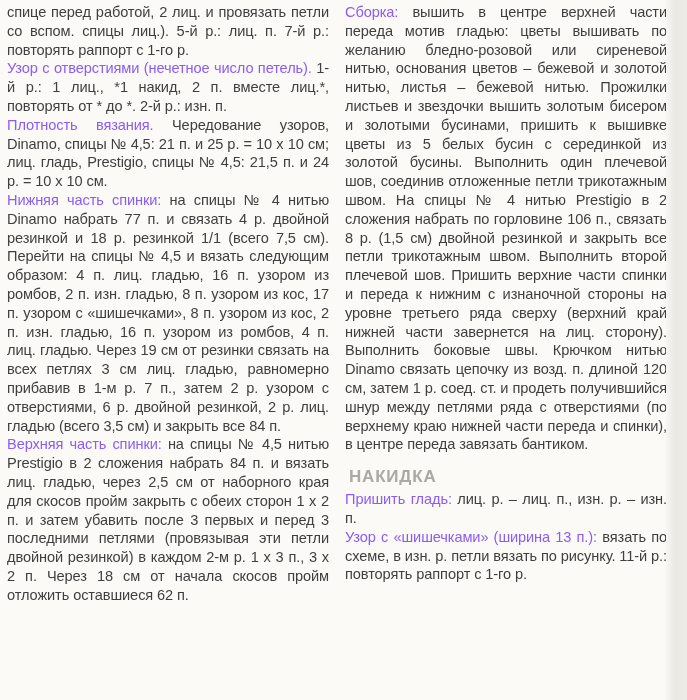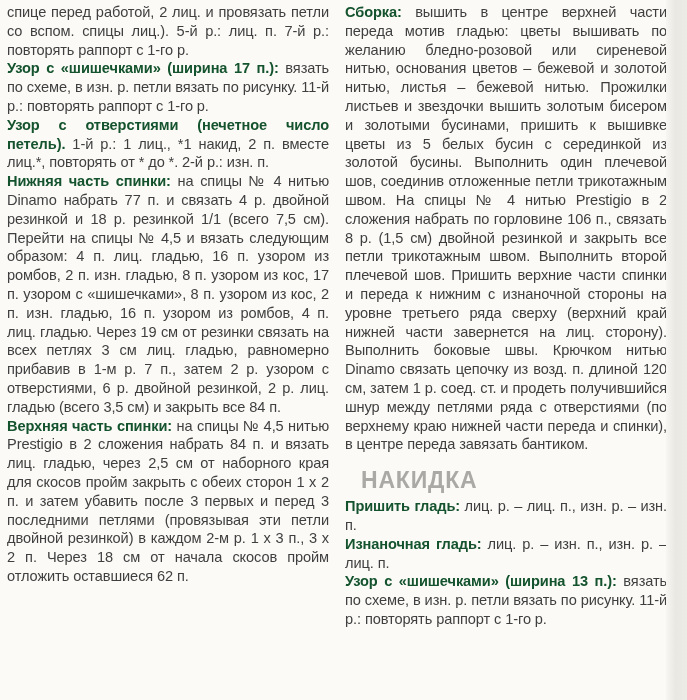--- a/index.html
+++ b/index.html
@@ -31,55 +31,54 @@
   }
   .col p {
     margin: 0;
     text-align: justify;
     font-size: 14.6px;
     line-height: 18.8px;
     color: #3f3f3f;
     letter-spacing: -0.1px;
   }
   .col p strong {
-    font-weight: 700;
-    color: #14532d;
+    font-weight: 400;
+    color: #8b5cf6;
   }
   .section-heading {
-    margin: 13px 0 3px 16px;
-    font-size: 23px;
+    margin: 13px 0 3px 4px;
+    font-size: 17px;
     font-weight: 700;
     color: #aaa9a5;
     letter-spacing: 0.8px;
   }
   .edge-strip {
     position: absolute;
     top: 0;
     right: 0;
     width: 21px;
     height: 700px;
     background: linear-gradient(to right, #f7f6f2, #e9e8e3 45%, #edebe6);
   }
 </style>
 </head>
 <body>
 
 <div class="page">
 
   <div class="col">
     <p><strong></strong><span>спице перед работой, 2 лиц. и провязать петли со вспом. спицы лиц.). 5-й р.: лиц. п. 7-й р.: повторять раппорт с 1-го р.</span></p>
-    <p><strong>Узор с «шишечками» (ширина 17 п.):</strong><span> вязать по схеме, в изн. р. петли вязать по рисунку. 11-й р.: повторять раппорт с 1-го р.</span></p>
     <p><strong>Узор с отверстиями (нечетное число петель).</strong><span> 1-й р.: 1 лиц., *1 накид, 2 п. вместе лиц.*, повторять от * до *. 2-й р.: изн. п.</span></p>
+    <p><strong>Плотность вязания.</strong><span> Чередование узоров, Dinamo, спицы № 4,5: 21 п. и 25 р. = 10 х 10 см; лиц. гладь, Prestigio, спицы № 4,5: 21,5 п. и 24 р. = 10 х 10 см.</span></p>
     <p><strong>Нижняя часть спинки:</strong><span> на спицы № 4 нитью Dinamo набрать 77 п. и связать 4 р. двойной резинкой и 18 р. резинкой 1/1 (всего 7,5 см). Перейти на спицы № 4,5 и вязать следующим образом: 4 п. лиц. гладью, 16 п. узором из ромбов, 2 п. изн. гладью, 8 п. узором из кос, 17 п. узором с «шишечками», 8 п. узором из кос, 2 п. изн. гладью, 16 п. узором из ромбов, 4 п. лиц. гладью. Через 19 см от резинки связать на всех петлях 3 см лиц. гладью, равномерно прибавив в 1-м р. 7 п., затем 2 р. узором с отверстиями, 6 р. двойной резинкой, 2 р. лиц. гладью (всего 3,5 см) и закрыть все 84 п.</span></p>
     <p><strong>Верхняя часть спинки:</strong><span> на спицы № 4,5 нитью Prestigio в 2 сложения набрать 84 п. и вязать лиц. гладью, через 2,5 см от наборного края для скосов пройм закрыть с обеих сторон 1 х 2 п. и затем убавить после 3 первых и перед 3 последними петлями (провязывая эти петли двойной резинкой) в каждом 2-м р. 1 х 3 п., 3 х 2 п. Через 18 см от начала скосов пройм отложить оставшиеся 62 п.</span></p>
   </div>
 
   <div class="col">
     <p><strong>Сборка:</strong><span> вышить в центре верхней части переда мотив гладью: цветы вышивать по желанию бледно-розовой или сиреневой нитью, основания цветов – бежевой и золотой нитью, листья – бежевой нитью. Прожилки листьев и звездочки вышить золотым бисером и золотыми бусинами, пришить к вышивке цветы из 5 белых бусин с серединкой из золотой бусины. Выполнить один плечевой шов, соединив отложенные петли трикотажным швом. На спицы № 4 нитью Prestigio в 2 сложения набрать по горловине 106 п., связать 8 р. (1,5 см) двойной резинкой и закрыть все петли трикотажным швом. Выполнить второй плечевой шов. Пришить верхние части спинки и переда к нижним с изнаночной стороны на уровне третьего ряда сверху (верхний край нижней части завернется на лиц. сторону). Выполнить боковые швы. Крючком нитью Dinamo связать цепочку из возд. п. длиной 120 см, затем 1 р. соед. ст. и продеть получившийся шнур между петлями ряда с отверстиями (по верхнему краю нижней части переда и спинки), в центре переда завязать бантиком.</span></p>
     <h2 class="section-heading">НАКИДКА</h2>
     <p><strong>Пришить гладь:</strong><span> лиц. р. – лиц. п., изн. р. – изн. п.</span></p>
-    <p><strong>Изнаночная гладь:</strong><span> лиц. р. – изн. п., изн. р. – лиц. п.</span></p>
     <p><strong>Узор с «шишечками» (ширина 13 п.):</strong><span> вязать по схеме, в изн. р. петли вязать по рисунку. 11-й р.: повторять раппорт с 1-го р.</span></p>
   </div>
 
 </div>
 
 <div class="edge-strip"></div>
 
 </body></html>

